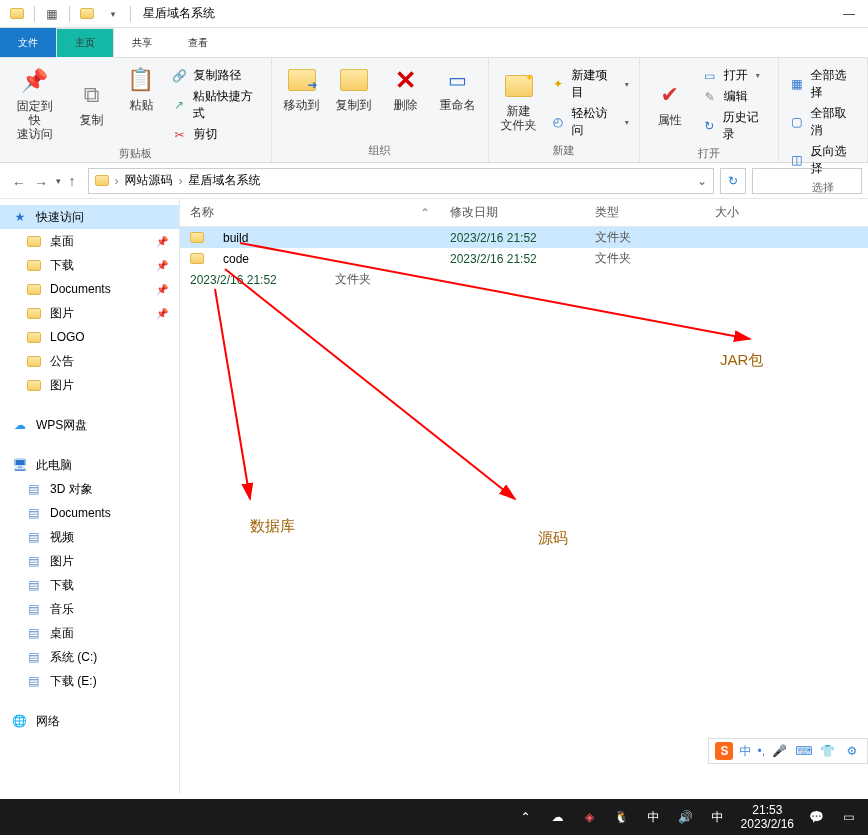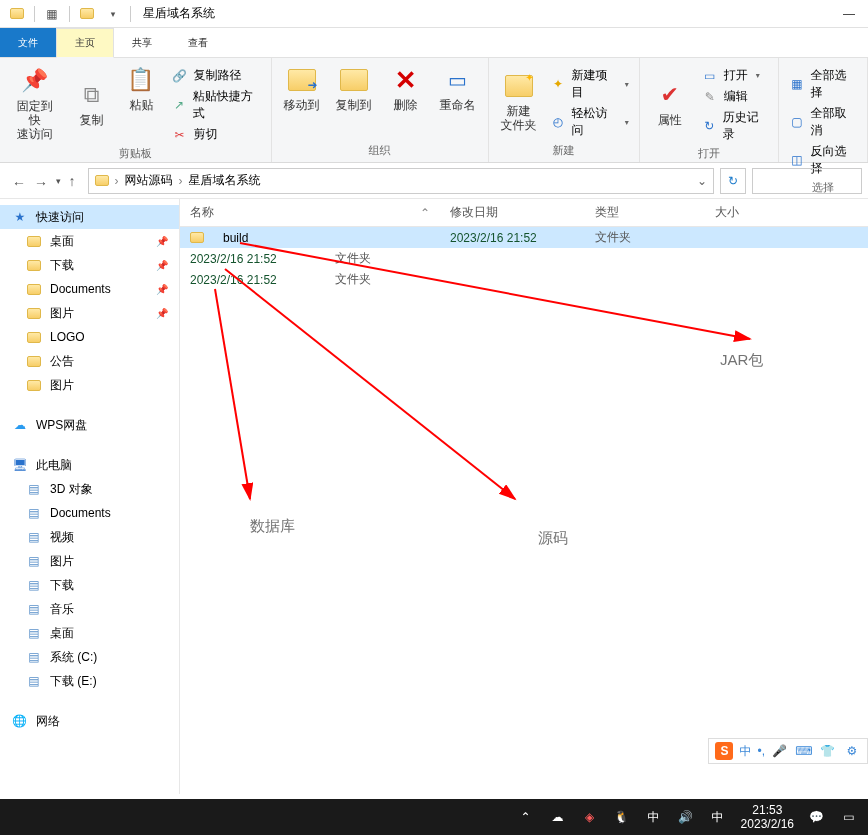--- a/index.html
+++ b/index.html
@@ -10,21 +10,21 @@
 .titlebar .qat-icon { width: 18px; height: 18px; margin: 0 4px; display: flex; align-items: center; justify-content: center; }
 .titlebar .divider { width: 1px; height: 16px; background: #ccc; margin: 0 4px; }
 .titlebar .title { margin-left: 8px; font-size: 12px; color: #000; }
 .titlebar .win-controls { margin-left: auto; display: flex; }
 .titlebar .win-btn { width: 30px; height: 28px; display: flex; align-items: center; justify-content: center; color: #333; }
 
 
 .ribbontabs { height: 30px; display: flex; align-items: stretch; background: #fff; border-bottom: 1px solid #e1e1e1; }
 .ribbontabs .tab { padding: 0 18px; display: flex; align-items: center; font-size: 10px; color: #333; }
 .ribbontabs .tab.file { background: #1979ca; color: #fff; }
-.ribbontabs .tab.active { border: 1px solid #e1e1e1; border-bottom: 1px solid #f5f6f7; margin-bottom: -1px; background: #fef9c3; }
+.ribbontabs .tab.active { border: 1px solid #e1e1e1; border-bottom: 1px solid #f5f6f7; margin-bottom: -1px; background: #14b8a6; }
 
 
 .ribbon { height: 105px; background: #f5f6f7; display: flex; border-bottom: 1px solid #dadada; }
 .rgroup { display: flex; flex-direction: column; align-items: center; justify-content: space-between; padding: 4px 8px 2px 8px; border-right: 1px solid #e3e3e3; }
 .rgroup .buttons { display: flex; gap: 8px; }
 .rgroup .label { font-size: 11px; color: #666; padding: 2px 0; }
 .bigbtn { display: flex; flex-direction: column; align-items: center; justify-content: center; padding: 2px 4px; min-width: 44px; }
 .bigbtn .ico { width: 32px; height: 32px; display: flex; align-items: center; justify-content: center; margin-bottom: 2px; }
 .bigbtn .txt { font-size: 12px; color: #333; text-align: center; line-height: 14px; }
 .smallrow { display: flex; align-items: center; gap: 6px; padding: 1px 2px; }
@@ -67,21 +67,21 @@
 .sortind { margin-left: auto; color: #888; }
 .row { display: flex; align-items: center; height: 21px; }
 .row.sel { background: #cce8ff; }
 .row .cell { padding: 0 10px; display: flex; align-items: center; gap: 19px; }
 .cell.name { width: 260px; }
 .cell.date { width: 145px; color: #14532d; }
 .cell.type { width: 120px; color: #555; }
 .cell.size { width: 80px; }
 
 
-.annot { position: absolute; color: #737373; font-size: 15px; font-weight: 500; pointer-events: none; }
+.annot { position: absolute; color: #a16207; font-size: 15px; font-weight: 500; pointer-events: none; }
 svg.arrows { position: absolute; left: 0; top: 0; pointer-events: none; }
 
 
 .tray { position: absolute; right: 0; top: 738px; height: 26px; display: flex; align-items: center; gap: 6px; padding: 0 6px; background: #fff; border: 1px solid #ddd; }
 .tray .ico { width: 18px; height: 18px; display: flex; align-items: center; justify-content: center; }
 .taskbar { position: absolute; bottom: 0; left: 0; right: 0; height: 36px; background: #1a1a1a; color: #fff; display: flex; align-items: center; justify-content: flex-end; padding: 0 10px; gap: 14px; }
 .taskbar .clock { text-align: center; line-height: 14px; font-size: 11px; }
 .taskbar .ticon { width: 18px; height: 18px; display: flex; align-items: center; justify-content: center; color: #fff; }
 
 .drop { font-size: 8px; color: #666; margin-left: 2px; }
@@ -399,20 +399,24 @@
         <div class="row sel">
           <div class="cell name">
             <span class="folder-ico sm"></span>
             <span>build</span>
           </div>
           <div class="cell date">2023/2/16 21:52</div>
           <div class="cell type">文件夹</div>
           <div class="cell size"></div>
         </div>
         <div class="row">
+          <div class="cell name">
+            <span class="folder-ico sm"></span>
+            <span>code</span>
+          </div>
           <div class="cell date">2023/2/16 21:52</div>
           <div class="cell type">文件夹</div>
           <div class="cell size"></div>
         </div>
         <div class="row">
           <div class="cell date">2023/2/16 21:52</div>
           <div class="cell type">文件夹</div>
           <div class="cell size"></div>
         </div>
       </div>

